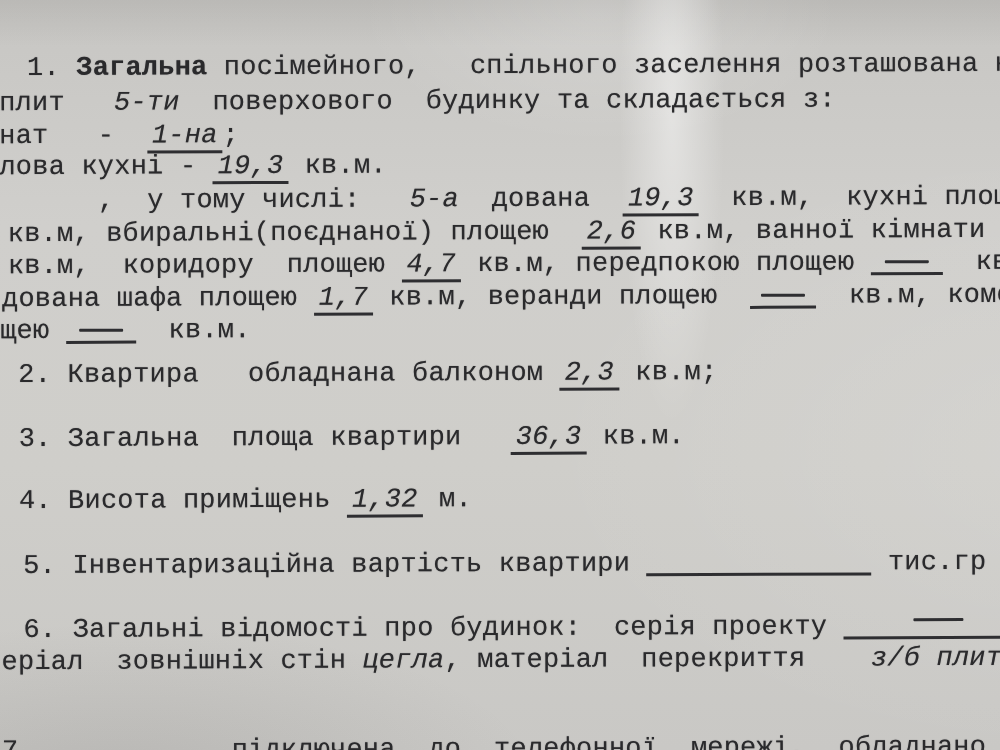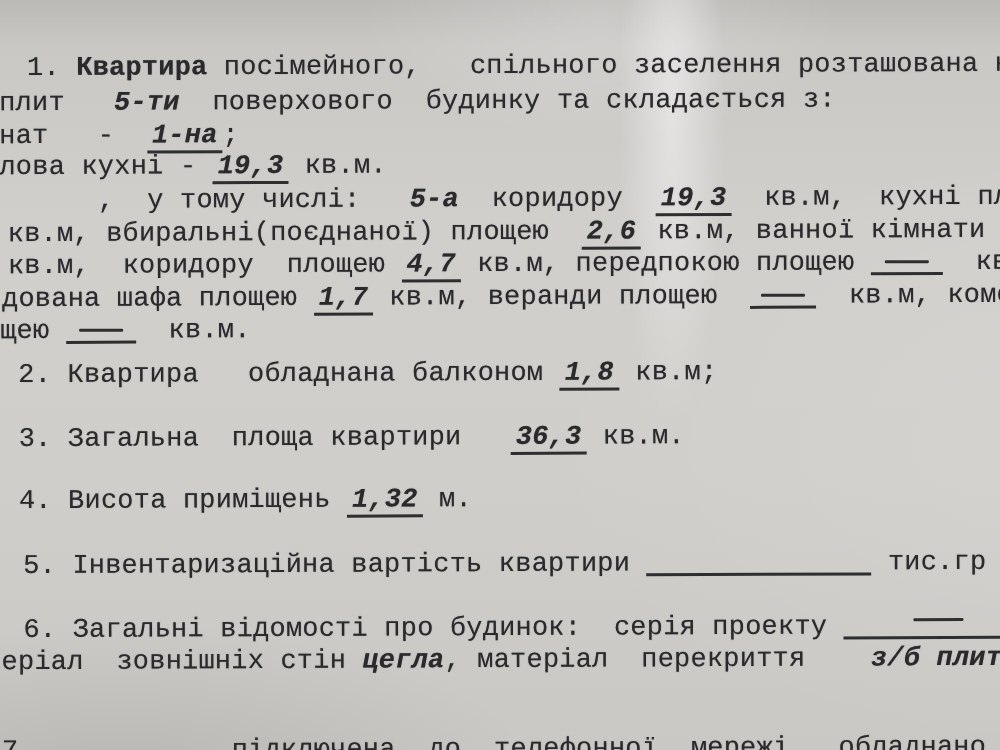--- a/index.html
+++ b/index.html
@@ -15,47 +15,47 @@
       radial-gradient(ellipse 80% 60% at 108% 60%, rgba(255,255,255,.10), rgba(255,255,255,0) 70%),
       linear-gradient(180deg,#c7c6c3 0%, #d0cfcc 30%, #cfceca 62%, #c9c8c5 100%);
   }
   .page-lines{position:absolute;inset:0;transform:rotate(-0.25deg);transform-origin:40px 300px;}
   .line{
     position:absolute;white-space:pre;font-size:27px;line-height:1.12;
     text-shadow:0 0 1px rgba(40,40,44,.5);
     letter-spacing:.2px;
   }
   .b{font-weight:bold;}
-  .v{font-weight:bold;font-style:italic;}
+  .v{font-weight:normal;font-style:italic;}
   .u{border-bottom:3px solid #2e2e31;padding:0 5px 0 5px;margin-top:10px;}
   .blank{
     display:inline-block;position:relative;height:24px;vertical-align:-6px;
     border-bottom:3px solid #2e2e31;
   }
   .dash{
     position:absolute;left:50%;transform:translateX(-50%);
     bottom:9px;width:44px;height:3px;background:#2e2e31;border-radius:1px;
   }
   .dash.hi{bottom:15px;width:50px;}
 </style>
 </head>
 <body>
 
 <div class="photo">
   <div class="page-lines">
-      <div class="line" style="top: 53px; left: 28px;"><span>1. </span><span class="b">Квартира</span><span> посімейного,   спільного заселення розташована н</span></div>
+      <div class="line" style="top: 53px; left: 28px;"><span>1. </span><span class="b">Загальна</span><span> посімейного,   спільного заселення розташована н</span></div>
       <div class="line" style="top: 88px; left: 0px;"><span>плит   </span><span class="v">5-ти</span><span>  поверхового  будинку та складається з:</span></div>
       <div class="line" style="top: 121px; left: 0px;"><span>нат   -  </span><span class="v u">1-на</span><span>;</span></div>
       <div class="line" style="top: 152px; left: 0px;"><span>лова кухні - </span><span class="v u">19,3</span><span> кв.м.</span></div>
-      <div class="line" style="top: 186px; left: 0px;"><span>      ,  у тому числі:   </span><span class="v">5-а</span><span>  коридору  </span><span class="v u">19,3</span><span>  кв.м,  кухні площ</span></div>
+      <div class="line" style="top: 186px; left: 0px;"><span>      ,  у тому числі:   </span><span class="v">5-а</span><span>  дована  </span><span class="v u">19,3</span><span>  кв.м,  кухні площ</span></div>
       <div class="line" style="top: 219px; left: 8px;"><span>кв.м, вбиральні(поєднаної) площею  </span><span class="v u">2,6</span><span> кв.м, ванної кімнати пл</span></div>
       <div class="line" style="top: 251px; left: 8px;"><span>кв.м,  коридору  площею </span><span class="v u">4,7</span><span> кв.м, передпокою площею </span><span class="blank" style="width: 72px;"><span class="dash"></span></span><span>  кв.м</span></div>
       <div class="line" style="top: 284px; left: 2px;"><span>дована шафа площею </span><span class="v u">1,7</span><span> кв.м, веранди площею  </span><span class="blank" style="width: 66px;"><span class="dash"></span></span><span>  кв.м, комори</span></div>
       <div class="line" style="top: 316px; left: 0px;"><span>щею </span><span class="blank" style="width: 70px;"><span class="dash"></span></span><span>  кв.м.</span></div>
-      <div class="line" style="top: 360px; left: 18px;"><span>2. Квартира   обладнана балконом </span><span class="v u">1,8</span><span> кв.м;</span></div>
+      <div class="line" style="top: 360px; left: 18px;"><span>2. Квартира   обладнана балконом </span><span class="v u">2,3</span><span> кв.м;</span></div>
       <div class="line" style="top: 424px; left: 18px;"><span>3. Загальна  площа квартири   </span><span class="v u">36,3</span><span> кв.м.</span></div>
       <div class="line" style="top: 486px; left: 18px;"><span>4. Висота приміщень </span><span class="v u">1,32</span><span> м.</span></div>
       <div class="line" style="top: 551px; left: 22px;"><span>5. Інвентаризаційна вартість квартири </span><span class="blank" style="width: 225px;"></span><span> тис.гр</span></div>
       <div class="line" style="top: 615px; left: 22px;"><span>6. Загальні відомості про будинок:  серія проекту </span><span class="blank" style="width: 190px;"><span class="dash hi"></span></span></div>
       <div class="line" style="top: 647px; left: 0px;"><span>еріал  зовнішніх стін </span><span class="v">цегла</span><span>, матеріал  перекриття    </span><span class="v">з/б плит</span></div>
       <div class="line" style="top: 736px; left: 0px;"><span>7.            підключена  до  телефонної  мережі,  обладнано</span></div>
     </div>
 </div>
 
 </body></html>

